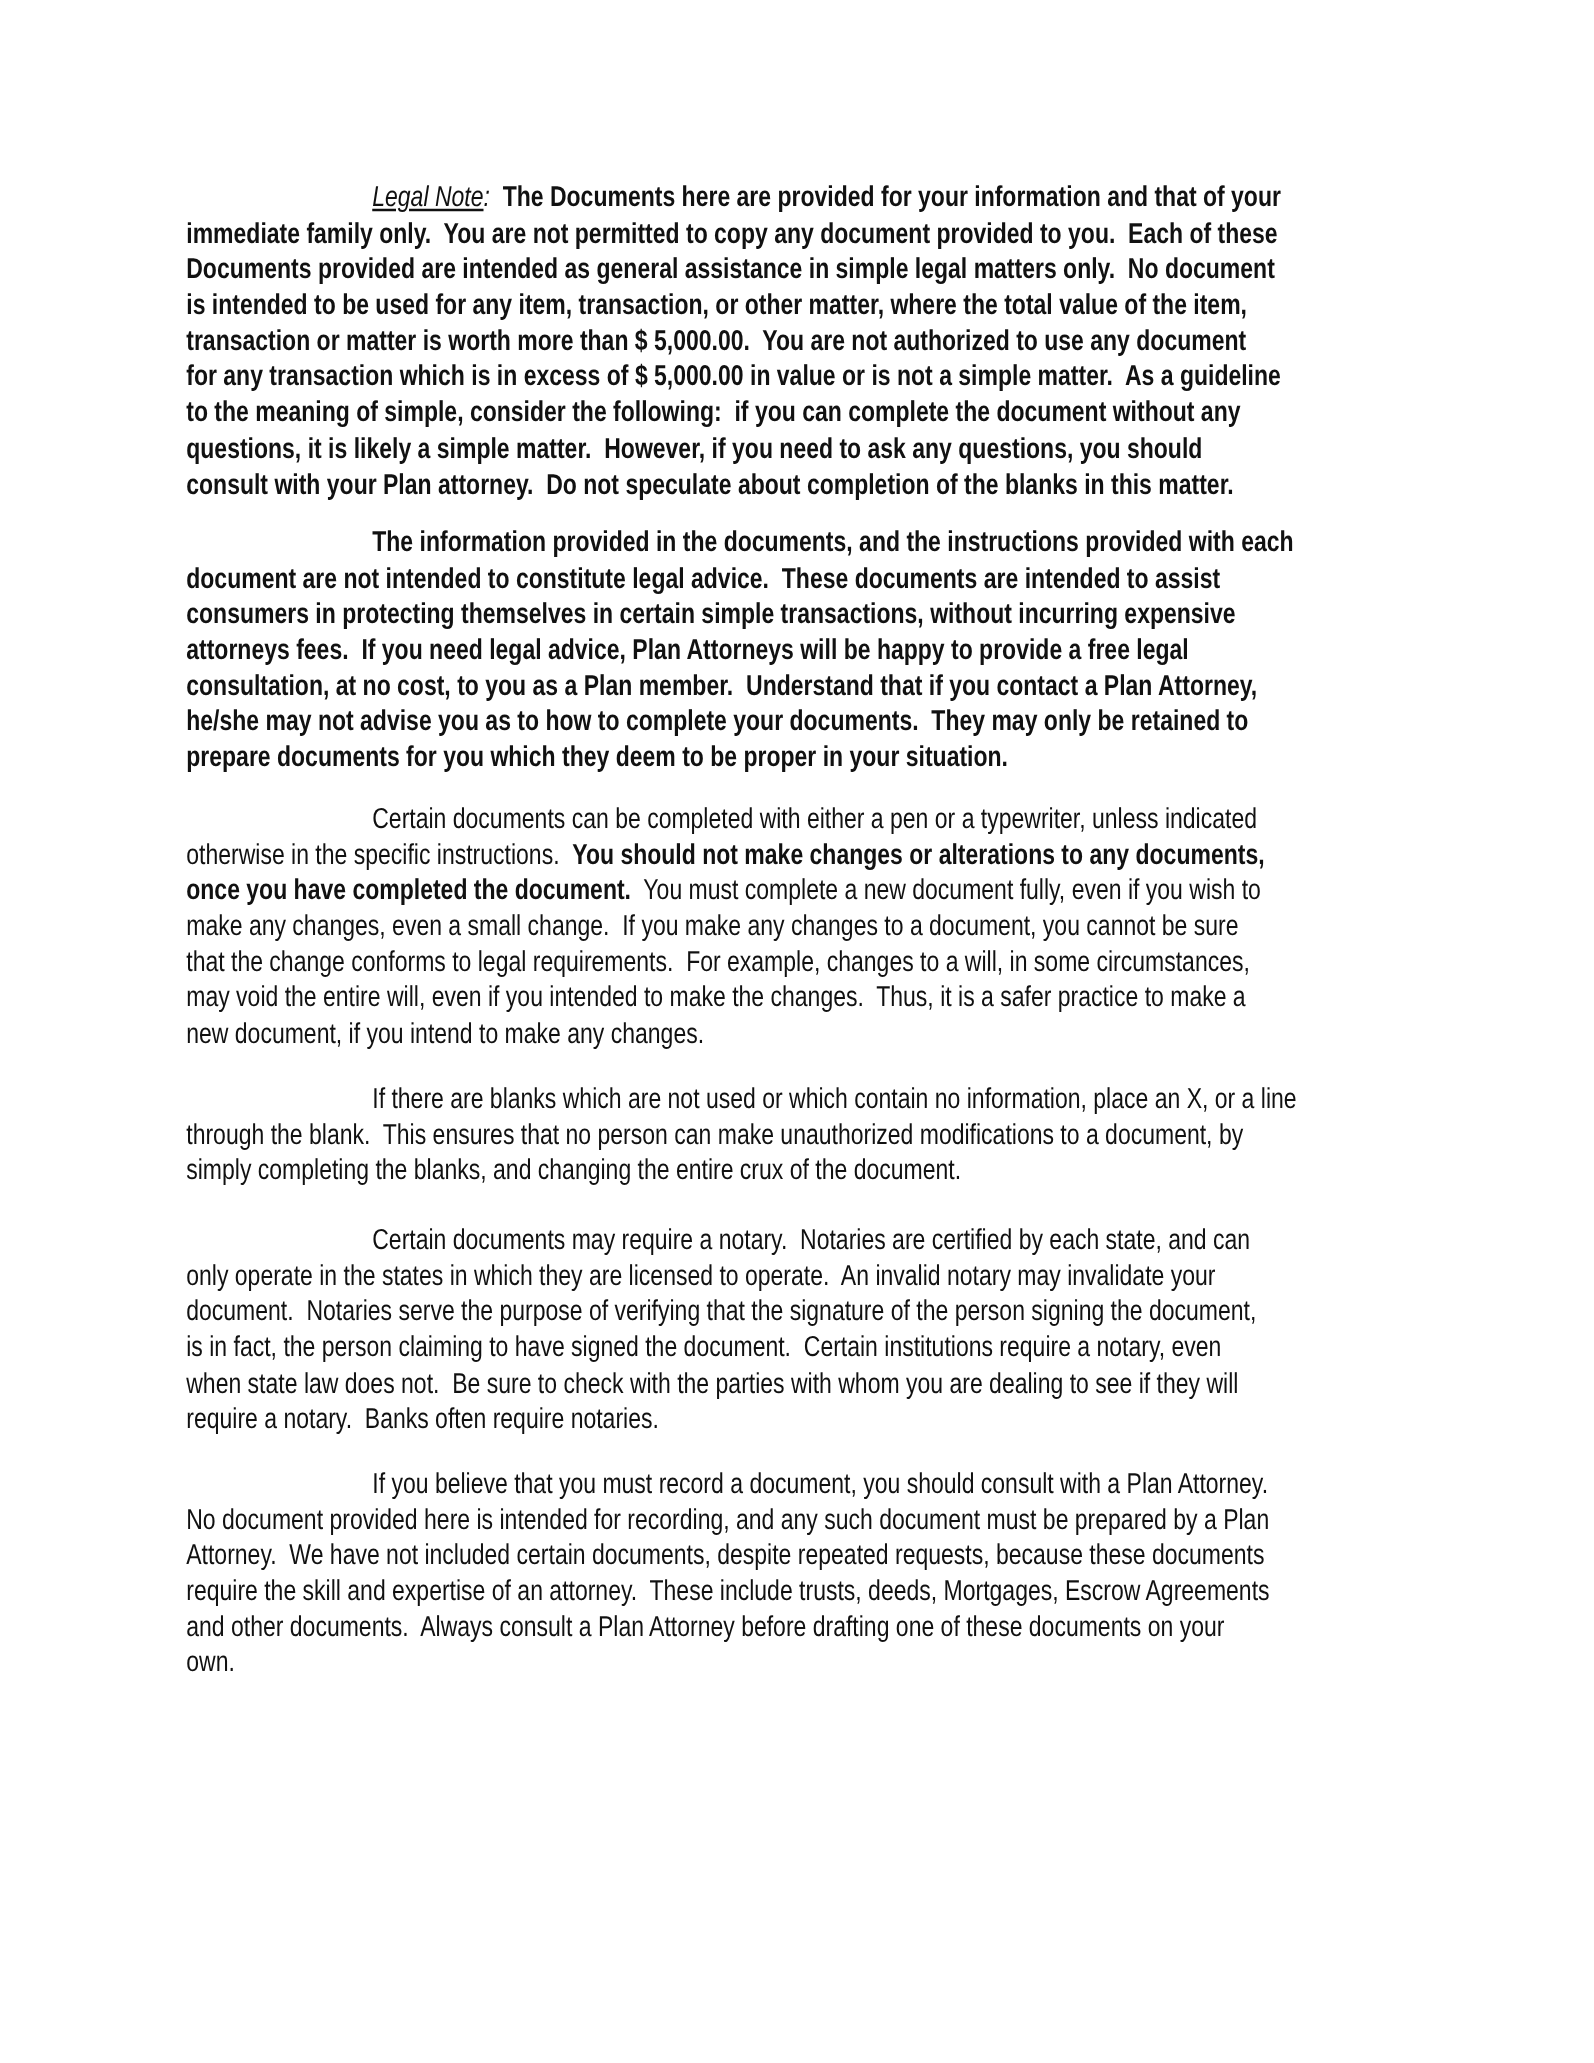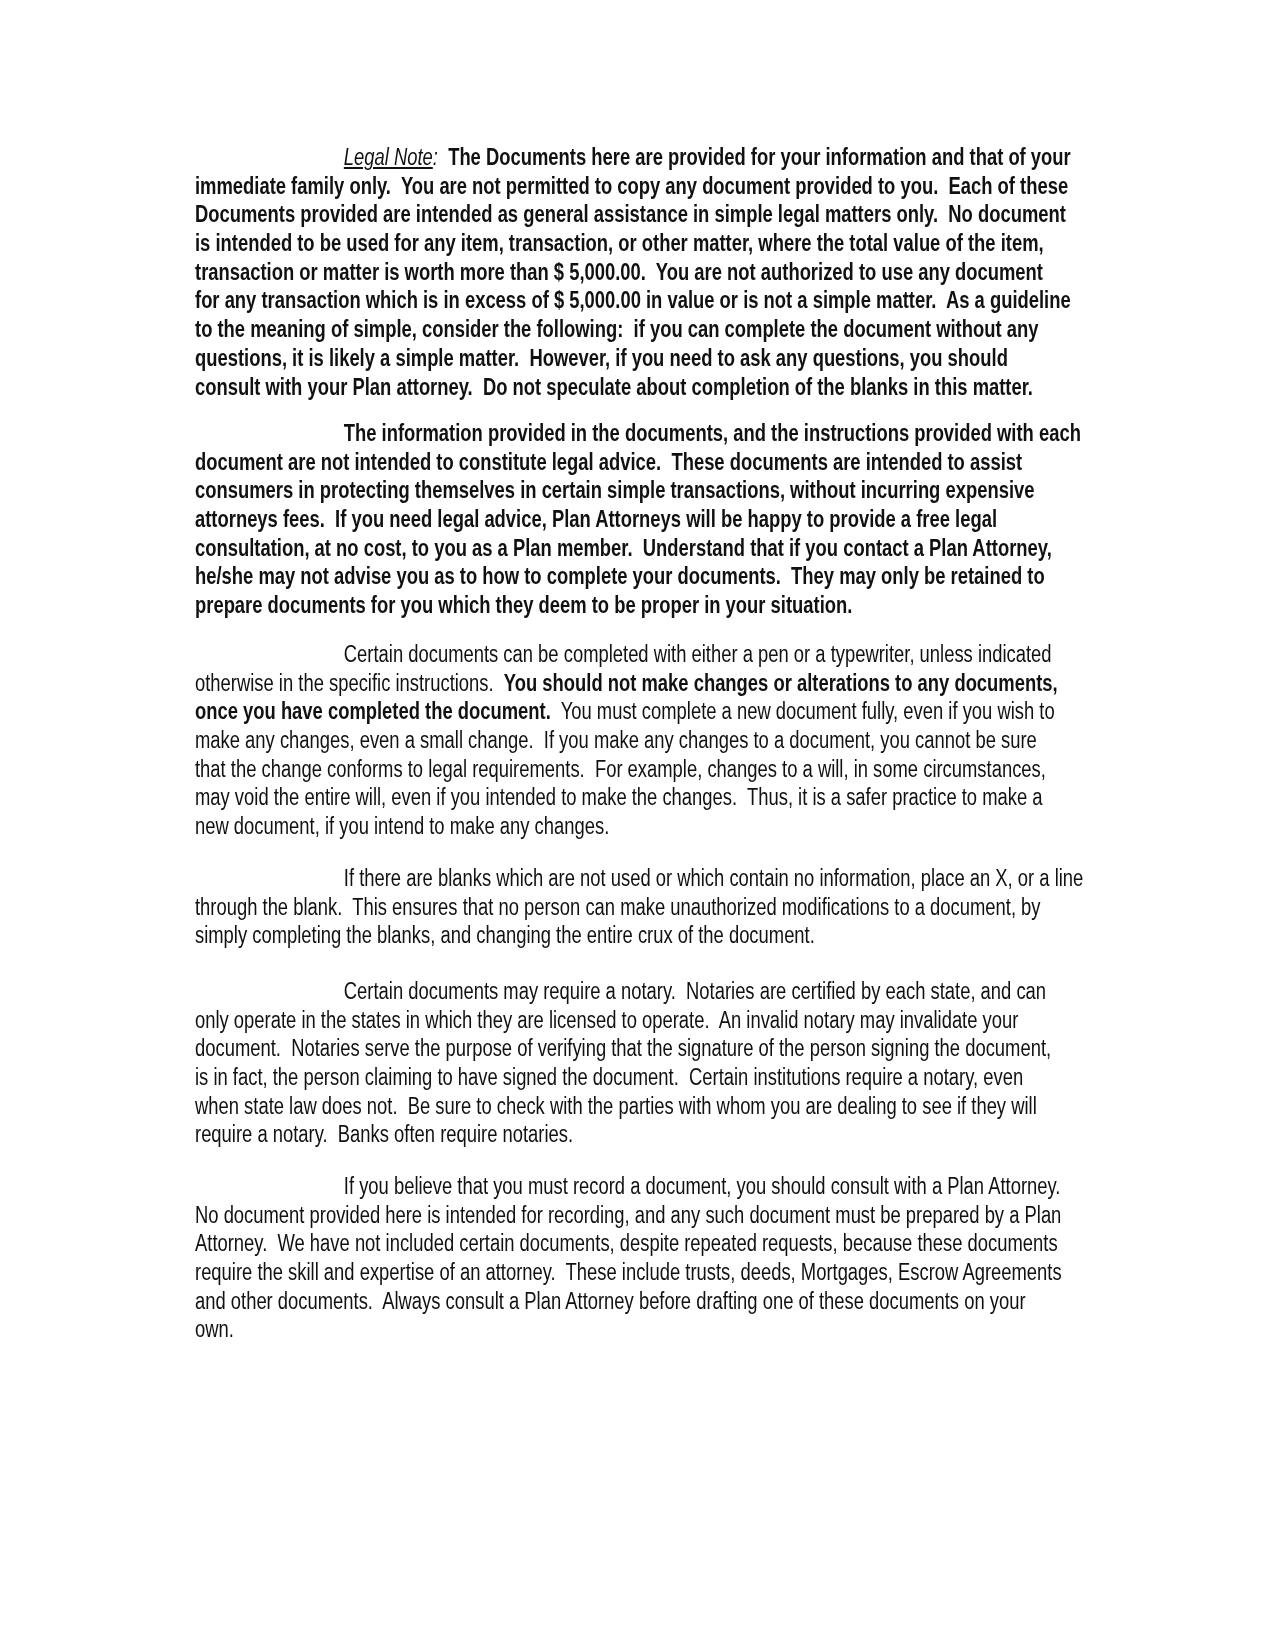--- a/index.html
+++ b/index.html
@@ -1,20 +1,20 @@
 <!DOCTYPE html>
 <html><head>
 <meta charset="utf-8">
 <style>
   html, body { margin: 0; padding: 0; background: #ffffff; }
   body { width: 1275px; height: 1650px; position: relative; overflow: hidden; }
   .page {
     position: absolute; left: 0; top: 0; width: 1275px; height: 1650px; background: #ffffff;
   }
-  .para { position: absolute; left: 149px; width: 1000px; margin-left: 46px; }
+  .para { position: absolute; left: 149px; width: 1000px; }
   .line {
     display: block; height: 28.7px; line-height: 28.7px; white-space: nowrap;
     font-family: "Liberation Sans", sans-serif; font-size: 23px; color: #111;
     transform-origin: 0 50%; transform: scaleX(0.80);
   }
   .line.first { padding-left: 186px; }
   .b { font-weight: bold; }
   .n { font-weight: normal; }
   .legal-label { font-style: italic; text-decoration: underline; font-weight: normal; }
 </style>

